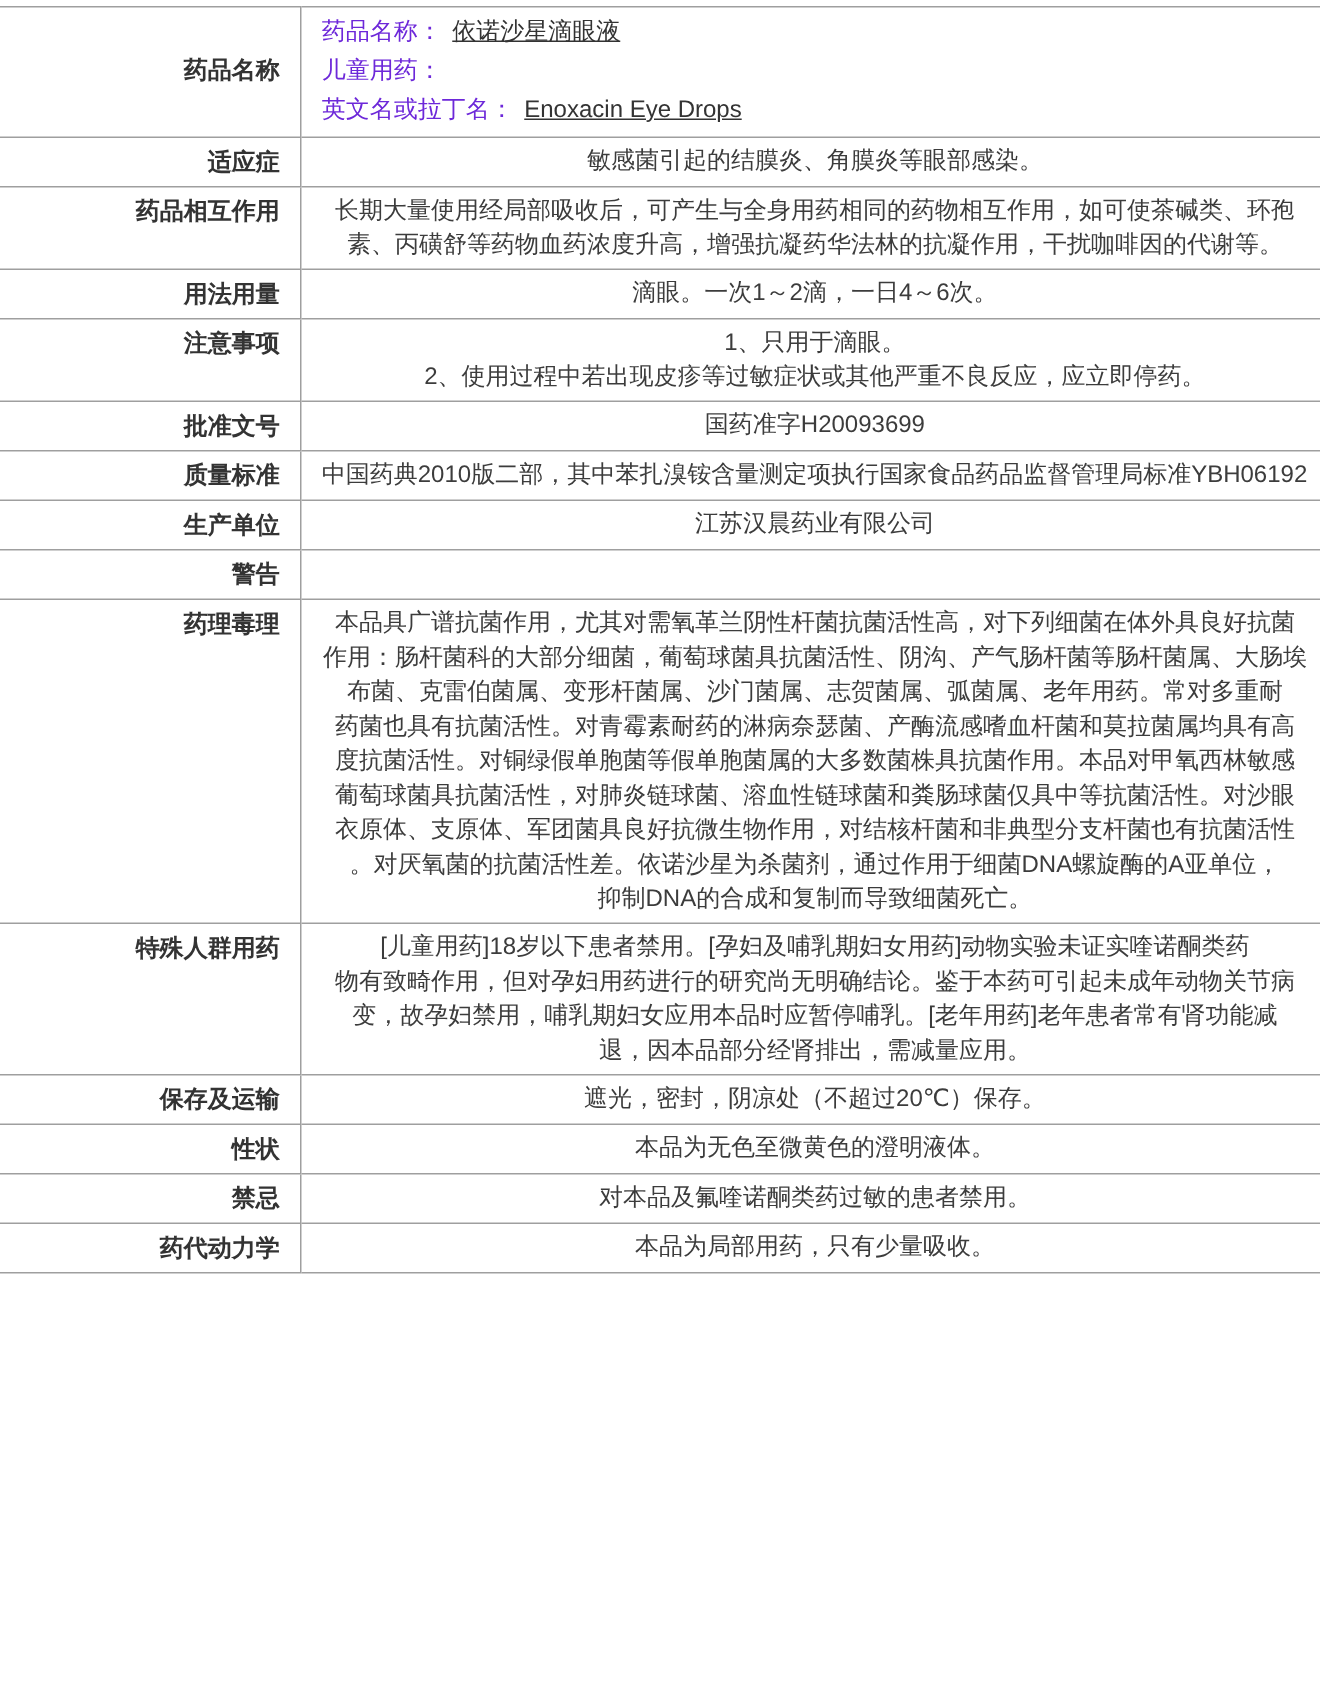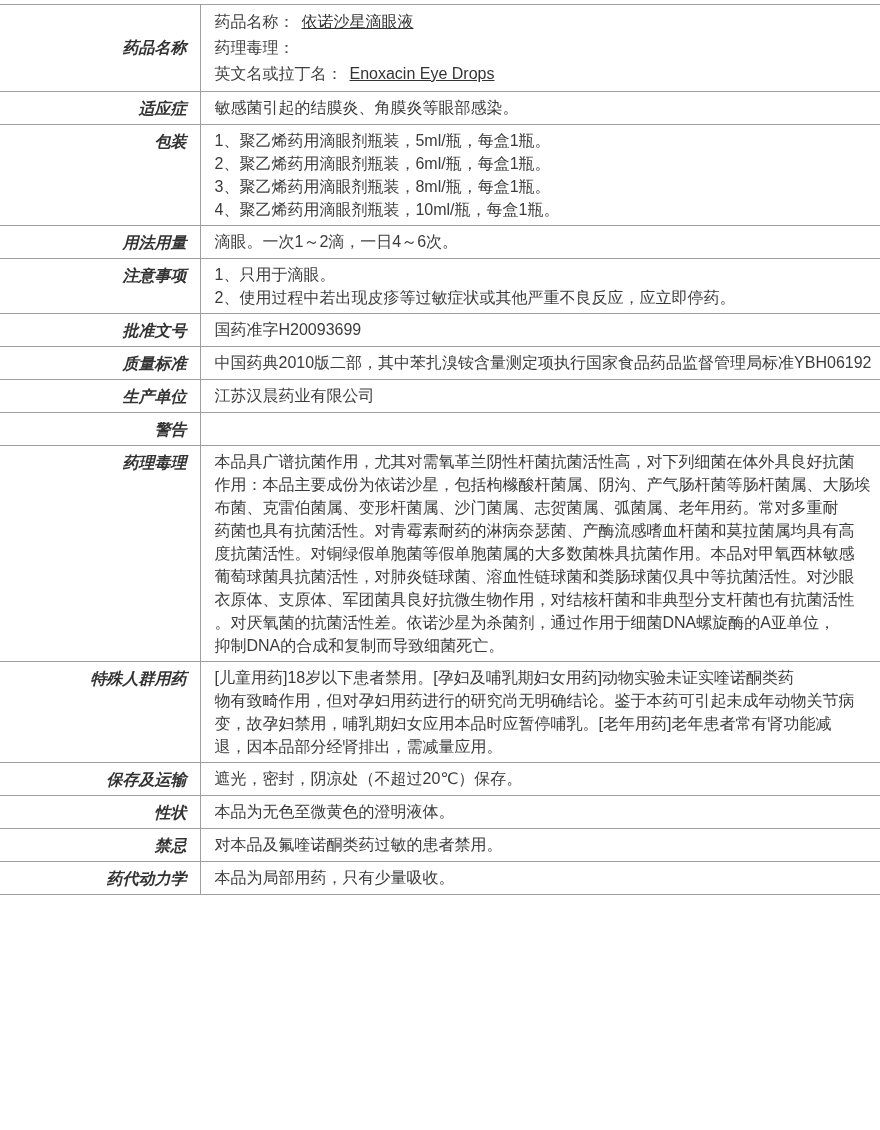--- a/index.html
+++ b/index.html
@@ -29,81 +29,79 @@
   td.label-cell {
     width: 186px;
     border-right: 1px solid #9f9f9f;
     text-align: right;
     vertical-align: top;
     padding: 7px 13px 5px 0;
     font-weight: bold;
     font-size: 16px;
     color: #333333;
     line-height: 20px;
-    font-style: italic;
   }
   td.label-cell.middle {
     vertical-align: middle;
     padding-top: 0;
     padding-bottom: 0;
   }
   td.content-cell {
     vertical-align: top;
     padding: 4px 8px 4px 14px;
     font-size: 16px;
     color: #3c3c3c;
   }
   .content-line {
     line-height: 23px;
     white-space: pre;
     overflow: hidden;
+    text-align: center;
   }
   .name-field-row {
     line-height: 26px;
     white-space: pre;
   }
   .field-label {
-    color: #404040;
+    color: #6d28d9;
   }
   .field-value {
     color: #333333;
     padding-left: 7px;
     text-decoration: underline;
   }
 </style>
 </head>
 <body>
 
 <table class="drug-table">
   <colgroup>
     <col style="width:200px">
     <col>
   </colgroup>
   <tbody id="table-body">
       <tr>
         <td class="label-cell middle">药品名称</td>
         <td class="content-cell">
           <div class="name-field-row"><span class="field-label">药品名称：</span><span class="field-value">依诺沙星滴眼液</span></div>
-          <div class="name-field-row"><span class="field-label">药理毒理：</span><span class="field-value"></span></div>
+          <div class="name-field-row"><span class="field-label">儿童用药：</span><span class="field-value"></span></div>
           <div class="name-field-row"><span class="field-label">英文名或拉丁名：</span><span class="field-value">Enoxacin Eye Drops</span></div>
         </td>
       </tr>
       <tr>
         <td class="label-cell">适应症</td>
         <td class="content-cell">
           <div class="content-line">敏感菌引起的结膜炎、角膜炎等眼部感染。</div>
         </td>
       </tr>
       <tr>
-        <td class="label-cell">包装</td>
+        <td class="label-cell">药品相互作用</td>
         <td class="content-cell">
-          <div class="content-line">1、聚乙烯药用滴眼剂瓶装，5ml/瓶，每盒1瓶。</div>
-          <div class="content-line">2、聚乙烯药用滴眼剂瓶装，6ml/瓶，每盒1瓶。</div>
-          <div class="content-line">3、聚乙烯药用滴眼剂瓶装，8ml/瓶，每盒1瓶。</div>
-          <div class="content-line">4、聚乙烯药用滴眼剂瓶装，10ml/瓶，每盒1瓶。</div>
+          <div class="content-line">长期大量使用经局部吸收后，可产生与全身用药相同的药物相互作用，如可使茶碱类、环孢</div>
+          <div class="content-line">素、丙磺舒等药物血药浓度升高，增强抗凝药华法林的抗凝作用，干扰咖啡因的代谢等。</div>
         </td>
       </tr>
       <tr>
         <td class="label-cell">用法用量</td>
         <td class="content-cell">
           <div class="content-line">滴眼。一次1～2滴，一日4～6次。</div>
         </td>
       </tr>
       <tr>
         <td class="label-cell">注意事项</td>
@@ -131,21 +129,21 @@
         </td>
       </tr>
       <tr>
         <td class="label-cell">警告</td>
         <td class="content-cell"></td>
       </tr>
       <tr>
         <td class="label-cell">药理毒理</td>
         <td class="content-cell">
           <div class="content-line">本品具广谱抗菌作用，尤其对需氧革兰阴性杆菌抗菌活性高，对下列细菌在体外具良好抗菌</div>
-          <div class="content-line">作用：本品主要成份为依诺沙星，包括枸橼酸杆菌属、阴沟、产气肠杆菌等肠杆菌属、大肠埃</div>
+          <div class="content-line">作用：肠杆菌科的大部分细菌，葡萄球菌具抗菌活性、阴沟、产气肠杆菌等肠杆菌属、大肠埃</div>
           <div class="content-line">布菌、克雷伯菌属、变形杆菌属、沙门菌属、志贺菌属、弧菌属、老年用药。常对多重耐</div>
           <div class="content-line">药菌也具有抗菌活性。对青霉素耐药的淋病奈瑟菌、产酶流感嗜血杆菌和莫拉菌属均具有高</div>
           <div class="content-line">度抗菌活性。对铜绿假单胞菌等假单胞菌属的大多数菌株具抗菌作用。本品对甲氧西林敏感</div>
           <div class="content-line">葡萄球菌具抗菌活性，对肺炎链球菌、溶血性链球菌和粪肠球菌仅具中等抗菌活性。对沙眼</div>
           <div class="content-line">衣原体、支原体、军团菌具良好抗微生物作用，对结核杆菌和非典型分支杆菌也有抗菌活性</div>
           <div class="content-line">。对厌氧菌的抗菌活性差。依诺沙星为杀菌剂，通过作用于细菌DNA螺旋酶的A亚单位，</div>
           <div class="content-line">抑制DNA的合成和复制而导致细菌死亡。</div>
         </td>
       </tr>
       <tr>

